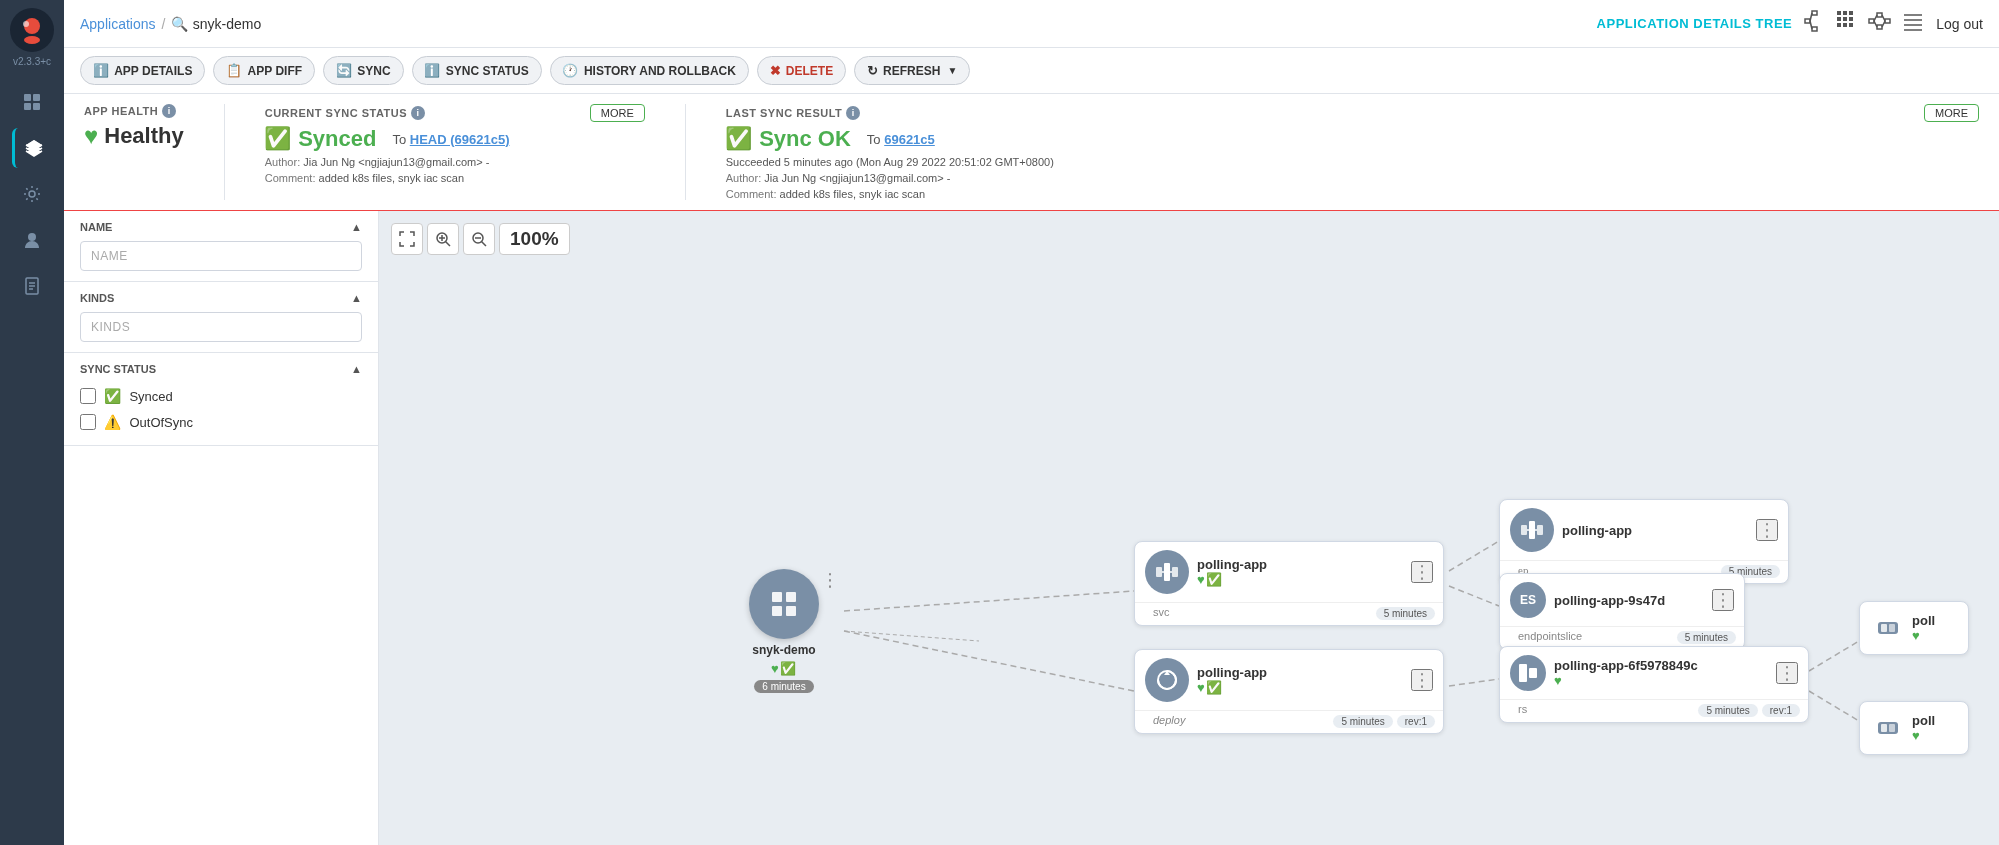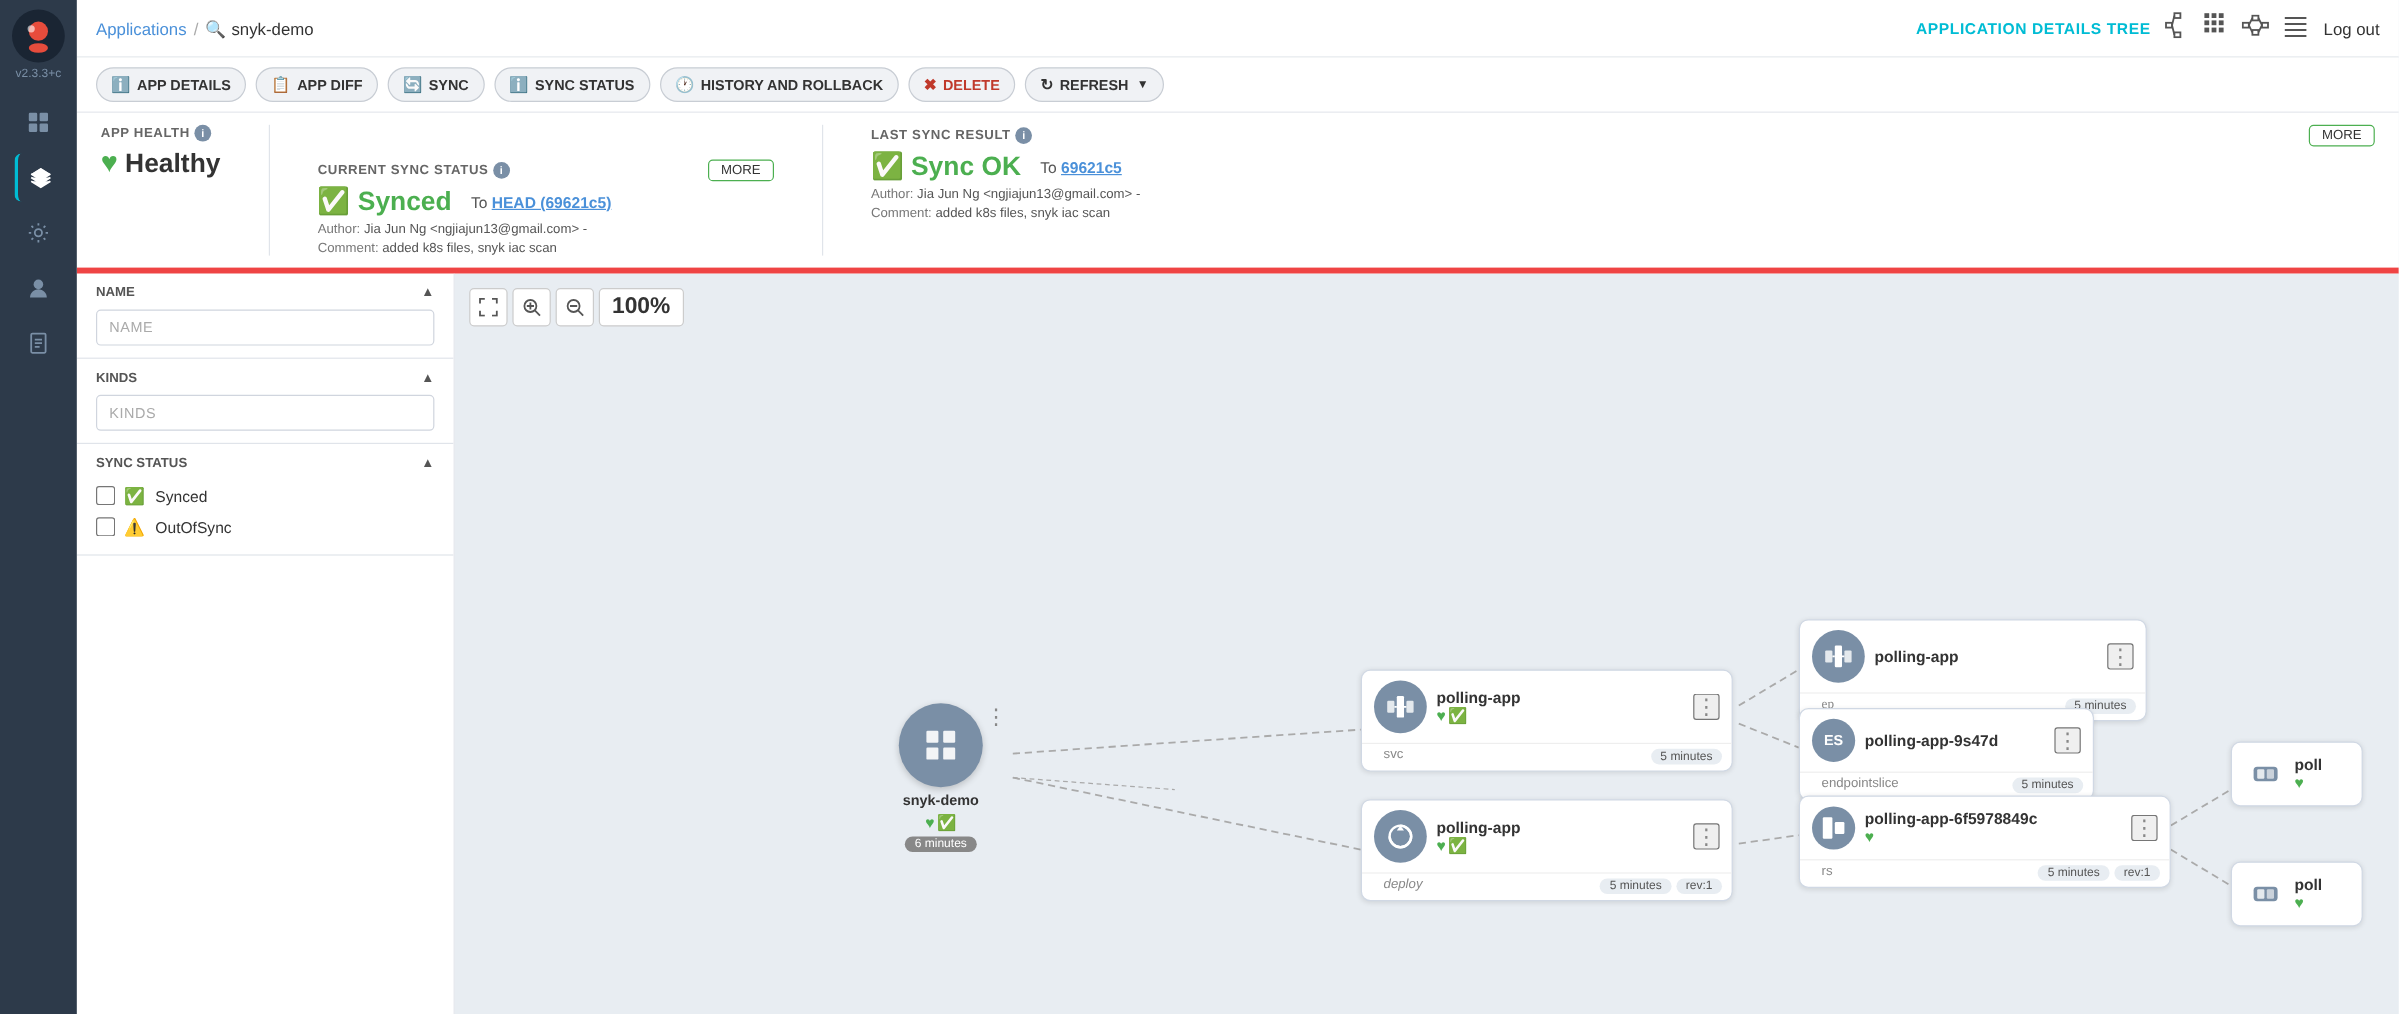--- a/index.html
+++ b/index.html
@@ -123,21 +123,21 @@
       cursor: pointer;
       white-space: nowrap;
     }
     .action-btn .btn-icon { font-size: 13px; }
     .action-btn.danger { color: #c0392b; }
     .action-btn .dropdown-arrow { font-size: 10px; margin-left: 2px; }
 
     
     #statusbar {
       background: #fff;
-      border-bottom: 5px solid #ef4444;
+      border-bottom: 1px solid #ef4444;
       padding: 10px 20px;
       display: flex;
       align-items: flex-start;
       gap: 40px;
       flex-shrink: 0;
       min-height: 95px;
     }
     .status-section { display: flex; flex-direction: column; gap: 4px; }
     .status-section-title {
       font-size: 11px;
@@ -519,21 +519,21 @@
       </div>
       <div class="health-value">
         <span class="health-heart">♥</span>
         <span>Healthy</span>
       </div>
     </div>
 
     <div class="status-divider"></div>
 
     <div class="status-section" style="flex:1; max-width:380px;">
-      <div style="display:flex; align-items:center; justify-content:center;margin-top:29px;">
+      <div style="display:flex; align-items:center; justify-content:center;">
         <div class="status-section-title">
           <span>CURRENT SYNC STATUS</span>
           <span class="info-icon">i</span>
         </div>
         <button class="more-btn">MORE</button>
       </div>
       <div style="display:flex; align-items:center; gap:8px;">
         <div class="sync-value">
           <span class="sync-check">✅</span>
           <span>Synced</span>
@@ -563,20 +563,23 @@
         <button class="more-btn">MORE</button>
       </div>
       <div style="display:flex; align-items:center; gap:8px;">
         <div class="sync-value">
           <span class="sync-check">✅</span>
           <span>Sync OK</span>
         </div>
         <span class="sync-to">
           To <a class="link" href="#">69621c5</a>
         </span>
+      </div>
+      <div class="status-meta">
+        <span>Succeeded 5 minutes ago (Mon Aug 29 2022 20:51:02 GMT+0800)</span>
       </div>
       <div class="status-meta">
         <span class="label">Author:</span>
         <span>Jia Jun Ng &lt;ngjiajun13@gmail.com&gt; -</span>
       </div>
       <div class="status-meta">
         <span class="label">Comment:</span>
         <span>added k8s files, snyk iac scan</span>
       </div>
     </div>

